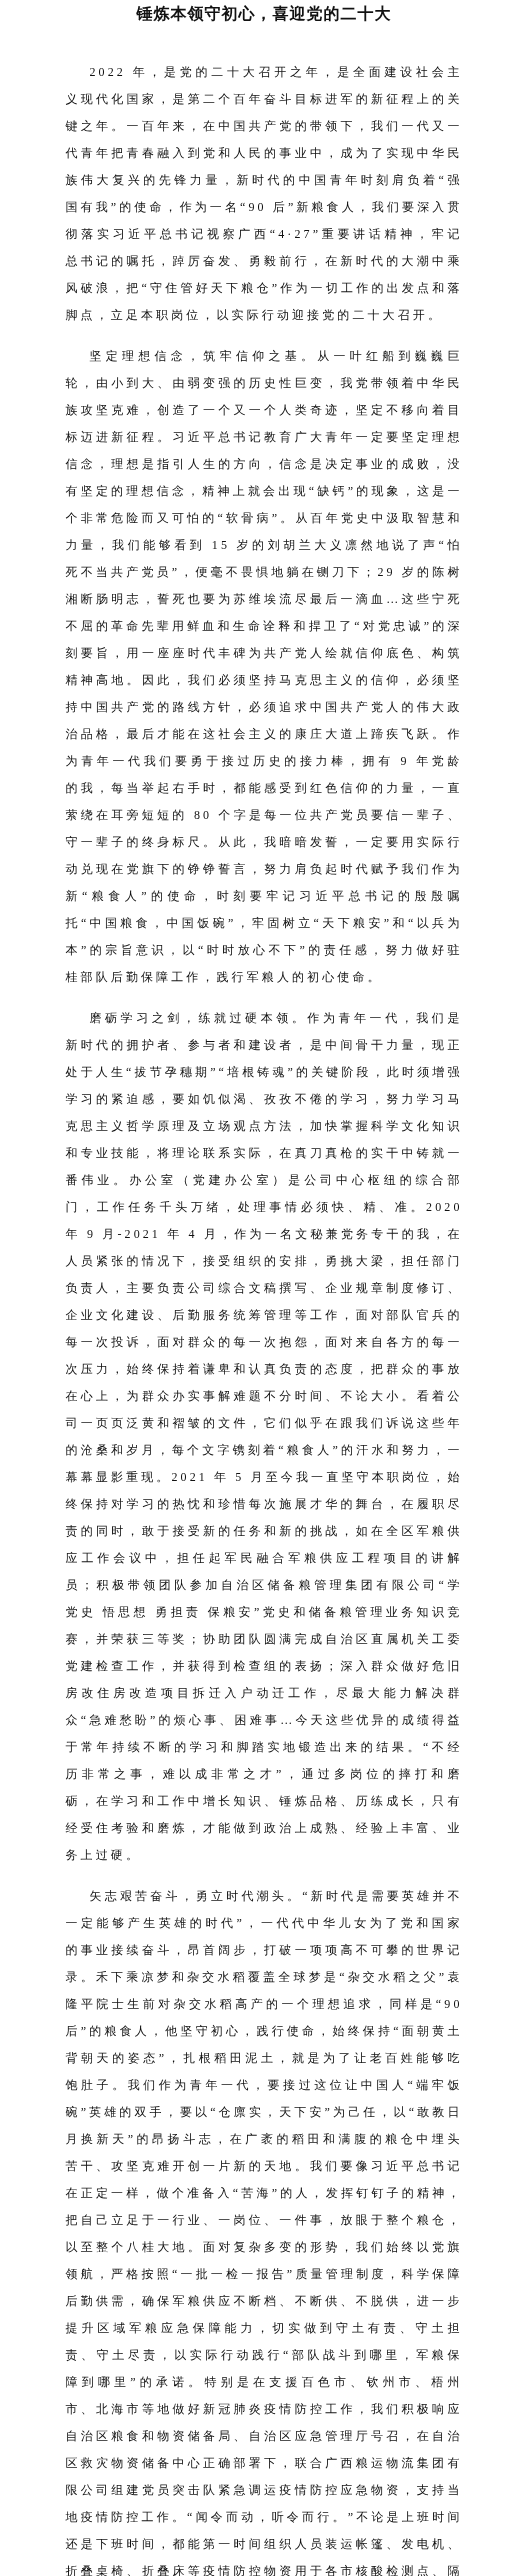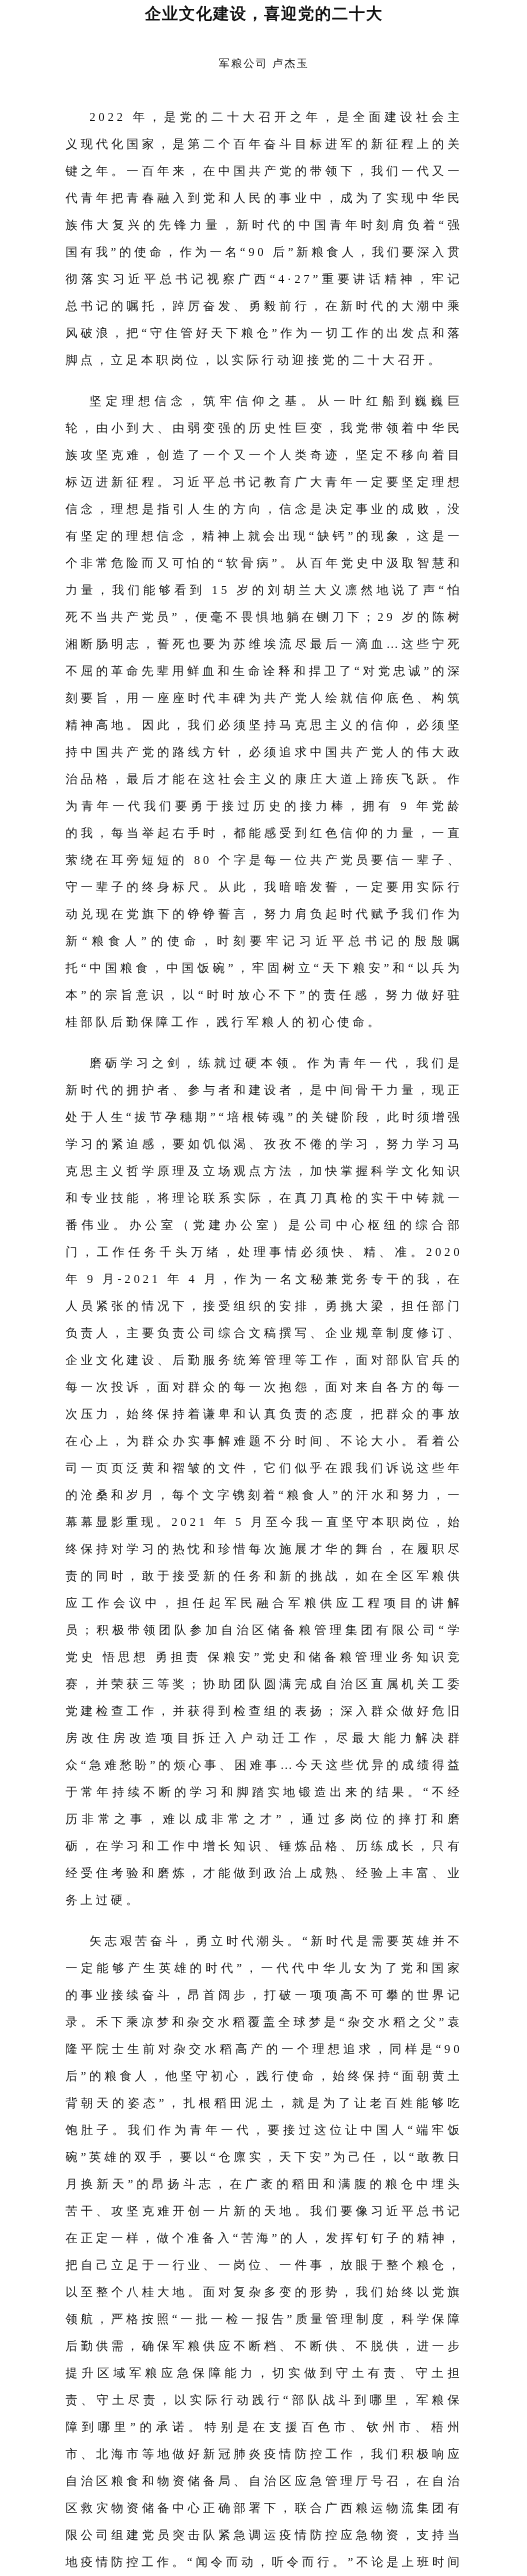--- a/index.html
+++ b/index.html
@@ -54,23 +54,22 @@
   .doc-body p .lead {
     font-weight: normal;
   }
 </style>
 </head>
 <body>
 
 <div class="page">
   <div class="content">
 
-    <h1 class="doc-title">企业文化建设，喜迎党的二十大</h1>
+    <h1 class="doc-title">锤炼本领守初心，喜迎党的二十大</h1>
 
-    <div class="doc-byline">军粮公司 卢杰玉</div>
 
     <div class="doc-body">
 
       <p><span class="lead"></span><span>2022 年，是党的二十大召开之年，是全面建设社会主义现代化国家，是第二个百年奋斗目标进军的新征程上的关键之年。一百年来，在中国共产党的带领下，我们一代又一代青年把青春融入到党和人民的事业中，成为了实现中华民族伟大复兴的先锋力量，新时代的中国青年时刻肩负着“强国有我”的使命，作为一名“90 后”新粮食人，我们要深入贯彻落实习近平总书记视察广西“4·27”重要讲话精神，牢记总书记的嘱托，踔厉奋发、勇毅前行，在新时代的大潮中乘风破浪，把“守住管好天下粮仓”作为一切工作的出发点和落脚点，立足本职岗位，以实际行动迎接党的二十大召开。</span></p>
 
       <p><span class="lead">坚定理想信念，筑牢信仰之基。</span><span>从一叶红船到巍巍巨轮，由小到大、由弱变强的历史性巨变，我党带领着中华民族攻坚克难，创造了一个又一个人类奇迹，坚定不移向着目标迈进新征程。习近平总书记教育广大青年一定要坚定理想信念，理想是指引人生的方向，信念是决定事业的成败，没有坚定的理想信念，精神上就会出现“缺钙”的现象，这是一个非常危险而又可怕的“软骨病”。从百年党史中汲取智慧和力量，我们能够看到 15 岁的刘胡兰大义凛然地说了声“怕死不当共产党员”，便毫不畏惧地躺在铡刀下；29 岁的陈树湘断肠明志，誓死也要为苏维埃流尽最后一滴血…这些宁死不屈的革命先辈用鲜血和生命诠释和捍卫了“对党忠诚”的深刻要旨，用一座座时代丰碑为共产党人绘就信仰底色、构筑精神高地。因此，我们必须坚持马克思主义的信仰，必须坚持中国共产党的路线方针，必须追求中国共产党人的伟大政治品格，最后才能在这社会主义的康庄大道上蹄疾飞跃。作为青年一代我们要勇于接过历史的接力棒，拥有 9 年党龄的我，每当举起右手时，都能感受到红色信仰的力量，一直萦绕在耳旁短短的 80 个字是每一位共产党员要信一辈子、守一辈子的终身标尺。从此，我暗暗发誓，一定要用实际行动兑现在党旗下的铮铮誓言，努力肩负起时代赋予我们作为新“粮食人”的使命，时刻要牢记习近平总书记的殷殷嘱托“中国粮食，中国饭碗”，牢固树立“天下粮安”和“以兵为本”的宗旨意识，以“时时放心不下”的责任感，努力做好驻桂部队后勤保障工作，践行军粮人的初心使命。</span></p>
 
       <p><span class="lead">磨砺学习之剑，练就过硬本领。</span><span>作为青年一代，我们是新时代的拥护者、参与者和建设者，是中间骨干力量，现正处于人生“拔节孕穗期”“培根铸魂”的关键阶段，此时须增强学习的紧迫感，要如饥似渴、孜孜不倦的学习，努力学习马克思主义哲学原理及立场观点方法，加快掌握科学文化知识和专业技能，将理论联系实际，在真刀真枪的实干中铸就一番伟业。办公室（党建办公室）是公司中心枢纽的综合部门，工作任务千头万绪，处理事情必须快、精、准。2020 年 9 月-2021 年 4 月，作为一名文秘兼党务专干的我，在人员紧张的情况下，接受组织的安排，勇挑大梁，担任部门负责人，主要负责公司综合文稿撰写、企业规章制度修订、企业文化建设、后勤服务统筹管理等工作，面对部队官兵的每一次投诉，面对群众的每一次抱怨，面对来自各方的每一次压力，始终保持着谦卑和认真负责的态度，把群众的事放在心上，为群众办实事解难题不分时间、不论大小。看着公司一页页泛黄和褶皱的文件，它们似乎在跟我们诉说这些年的沧桑和岁月，每个文字镌刻着“粮食人”的汗水和努力，一幕幕显影重现。2021 年 5 月至今我一直坚守本职岗位，始终保持对学习的热忱和珍惜每次施展才华的舞台，在履职尽责的同时，敢于接受新的任务和新的挑战，如在全区军粮供应工作会议中，担任起军民融合军粮供应工程项目的讲解员；积极带领团队参加自治区储备粮管理集团有限公司“学党史 悟思想 勇担责 保粮安”党史和储备粮管理业务知识竞赛，并荣获三等奖；协助团队圆满完成自治区直属机关工委党建检查工作，并获得到检查组的表扬；深入群众做好危旧房改住房改造项目拆迁入户动迁工作，尽最大能力解决群众“急难愁盼”的烦心事、困难事…今天这些优异的成绩得益于常年持续不断的学习和脚踏实地锻造出来的结果。“不经历非常之事，难以成非常之才”，通过多岗位的摔打和磨砺，在学习和工作中增长知识、锤炼品格、历练成长，只有经受住考验和磨炼，才能做到政治上成熟、经验上丰富、业务上过硬。</span></p>
 
       <p><span class="lead">矢志艰苦奋斗，勇立时代潮头。</span><span>“新时代是需要英雄并不一定能够产生英雄的时代”，一代代中华儿女为了党和国家的事业接续奋斗，昂首阔步，打破一项项高不可攀的世界记录。禾下乘凉梦和杂交水稻覆盖全球梦是“杂交水稻之父”袁隆平院士生前对杂交水稻高产的一个理想追求，同样是“90 后”的粮食人，他坚守初心，践行使命，始终保持“面朝黄土背朝天的姿态”，扎根稻田泥土，就是为了让老百姓能够吃饱肚子。我们作为青年一代，要接过这位让中国人“端牢饭碗”英雄的双手，要以“仓廪实，天下安”为己任，以“敢教日月换新天”的昂扬斗志，在广袤的稻田和满腹的粮仓中埋头苦干、攻坚克难开创一片新的天地。我们要像习近平总书记在正定一样，做个准备入“苦海”的人，发挥钉钉子的精神，把自己立足于一行业、一岗位、一件事，放眼于整个粮仓，以至整个八桂大地。面对复杂多变的形势，我们始终以党旗领航，严格按照“一批一检一报告”质量管理制度，科学保障后勤供需，确保军粮供应不断档、不断供、不脱供，进一步提升区域军粮应急保障能力，切实做到守土有责、守土担责、守土尽责，以实际行动践行“部队战斗到哪里，军粮保障到哪里”的承诺。特别是在支援百色市、钦州市、梧州市、北海市等地做好新冠肺炎疫情防控工作，我们积极响应自治区粮食和物资储备局、自治区应急管理厅号召，在自治区救灾物资储备中心正确部署下，联合广西粮运物流集团有限公司组建党员突击队紧急调运疫情防控应急物资，支持当地疫情防控工作。“闻令而动，听令而行。”不论是上班时间还是下班时间，都能第一时间组织人员装运帐篷、发电机、折叠桌椅、折叠床等疫情防控物资用于各市核酸检测点、隔离点、休息点等防控需求。我们同时间赛跑，与病魔较量，我们都是一线的“作战员”，哪里需要我们，我们就到哪里。同时保证粮食和重要农副产品产得出、供得上、用得好，以区内稳产保供的确定性来应对外部环境的不确定性，充实保障了老百姓的“米袋子”和“菜篮子”，真正做到手中有粮、心中不慌。</span></p>

